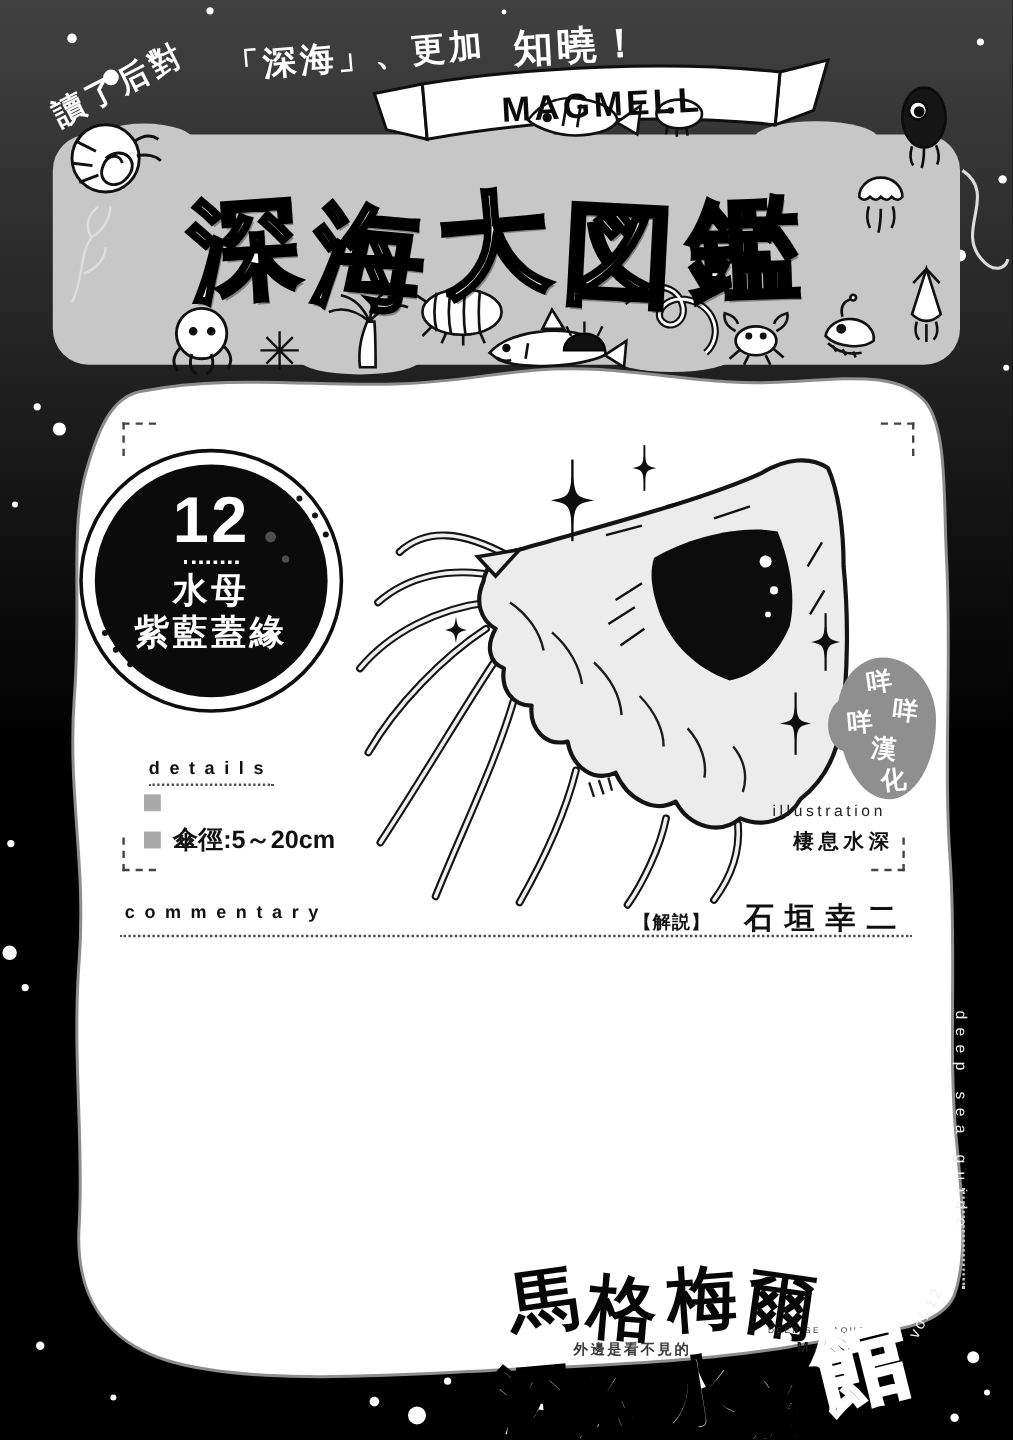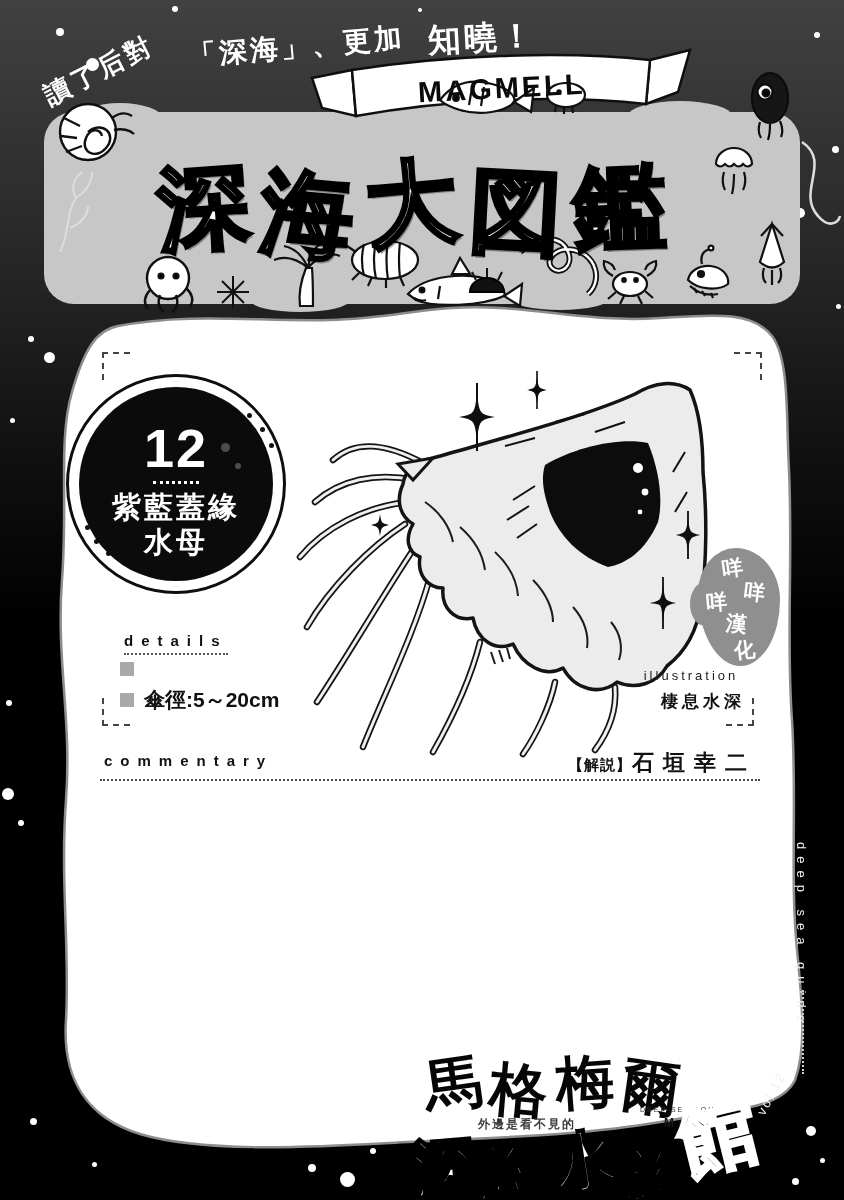--- a/index.html
+++ b/index.html
@@ -32,21 +32,21 @@
   .bracket.tl{border-top:2px dashed #444;border-left:2px dashed #444;}
   .bracket.tr{border-top:2px dashed #444;border-right:2px dashed #444;}
   .bracket.bl{border-bottom:2px dashed #444;border-left:2px dashed #444;}
   .bracket.br{border-bottom:2px dashed #444;border-right:2px dashed #444;}
 
   
   .badge{position:absolute;left:66px;top:374px;width:220px;height:220px;border-radius:50%;
     background:#fff;border:3px solid #0e0e0e;box-sizing:border-box;}
   .badge-inner{position:absolute;left:10px;top:10px;right:10px;bottom:10px;border-radius:50%;
     background:#0b0b0b;color:#fff;text-align:center;}
-  .badge-num{font-size:54px;font-weight:900;margin-top:30px;letter-spacing:2px;}
+  .badge-num{font-size:54px;font-weight:900;margin-top:16px;letter-spacing:2px;}
   .badge-dots{width:46px;margin:2px auto 6px;border-top:3px dotted #fff;}
   .badge-name{font-size:29px;font-weight:900;letter-spacing:3px;line-height:1.2;}
   .badge-latin{font-family:"DejaVu Serif","Liberation Serif",serif;font-size:15px;color:#e8e8e8;
     line-height:1.35;margin-top:5px;}
   .ring-dot{position:absolute;width:5px;height:5px;border-radius:50%;background:#111;}
   .disc-dot{position:absolute;border-radius:50%;background:#4d4d4d;}
 
   
   .details-label,.commentary-label{font-size:15px;letter-spacing:8px;color:#111;font-weight:bold;
     border-bottom:2px dotted #555;padding-bottom:4px;}
@@ -63,21 +63,21 @@
 
   .credit-label{position:absolute;left:636px;top:668px;width:110px;text-align:center;font-size:13px;
     letter-spacing:3px;color:#222;}
   .credit-name{position:absolute;left:648px;top:690px;width:110px;text-align:center;font-size:17px;
     letter-spacing:4px;color:#111;font-weight:bold;}
 
   
   .comm-rule{position:absolute;left:100px;top:779px;width:660px;border-top:2px dotted #4a4a4a;}
   .comm-author{position:absolute;left:0;top:748px;width:756px;text-align:right;color:#111;white-space:nowrap;}
   .comm-author .tagp{font-size:15px;font-weight:bold;letter-spacing:1px;}
-  .comm-author .name{font-size:22px;font-weight:900;letter-spacing:9px;}
+  .comm-author .name{font-size:25px;font-weight:900;letter-spacing:9px;margin-left:28px;}
 
   
   .article{position:absolute;left:100px;top:792px;width:662px;display:flex;gap:14px;}
   .article .col{width:324px;font-size:21px;line-height:33px;color:#141414;font-weight:bold;
     text-align:justify;white-space:pre-wrap;}
 
   
   .guide{position:absolute;left:794px;top:842px;color:#f2f2f2;font-size:13px;letter-spacing:7px;
     writing-mode:vertical-rl;text-orientation:sideways;}
   .guide-rule{position:absolute;left:802px;top:990px;height:84px;border-left:2px dotted #cfcfcf;}
@@ -366,22 +366,22 @@
     <span class="ring-dot" style="left:191px;top:50px;"></span>
     <span class="ring-dot" style="left:200px;top:66px;"></span>
     <span class="ring-dot" style="left:16px;top:148px;"></span>
     <span class="ring-dot" style="left:25px;top:162px;"></span>
     <span class="ring-dot" style="left:37px;top:174px;"></span>
     <div class="badge-inner">
       <span class="disc-dot" style="left:142px;top:56px;width:9px;height:9px;"></span>
       <span class="disc-dot" style="left:156px;top:76px;width:6px;height:6px;"></span>
       <div class="badge-num">12</div>
       <div class="badge-dots"></div>
+      <div class="badge-name">水母</div>
       <div class="badge-name">紫藍蓋緣</div>
-      <div class="badge-name">水母</div>
     </div>
   </div>
 
   <div class="abs details-label" style="left:124px;top:632px;">details</div>
   <div class="detail-item" style="left:120px;top:662px;">
     <span class="detail-bullet"></span>
   </div>
   <div class="detail-item" style="left:120px;top:686px;">
     <span class="detail-bullet"></span>
     <span>傘徑:5～20cm</span>

